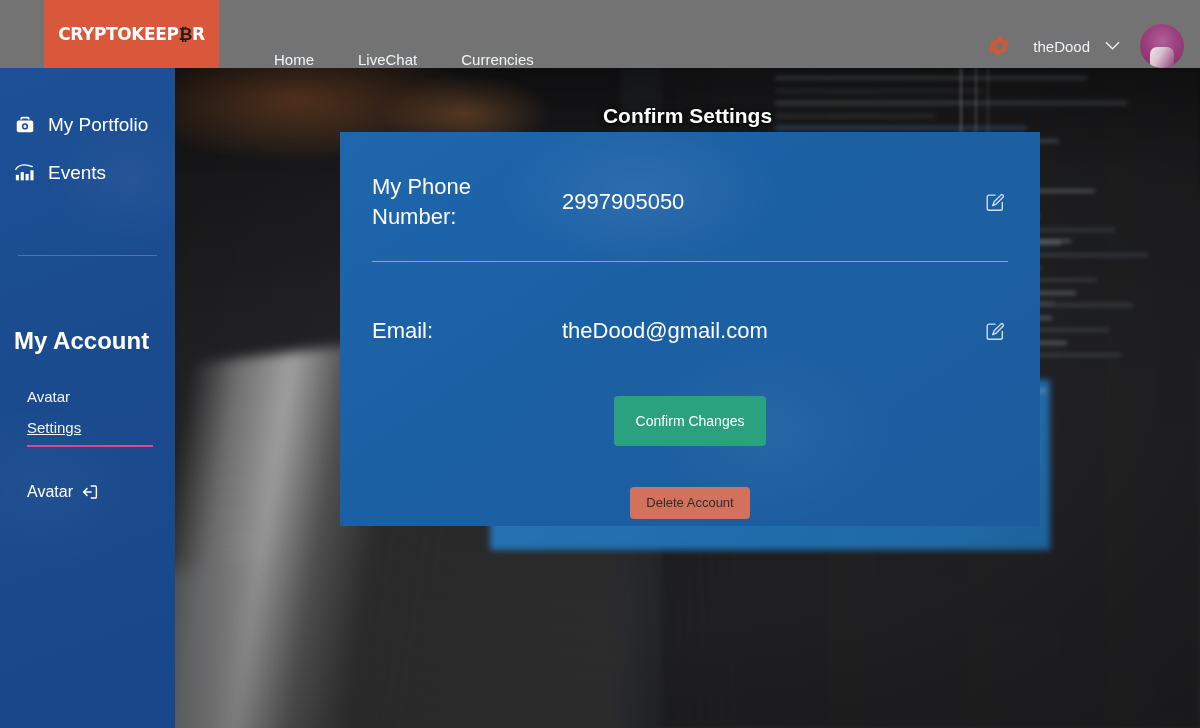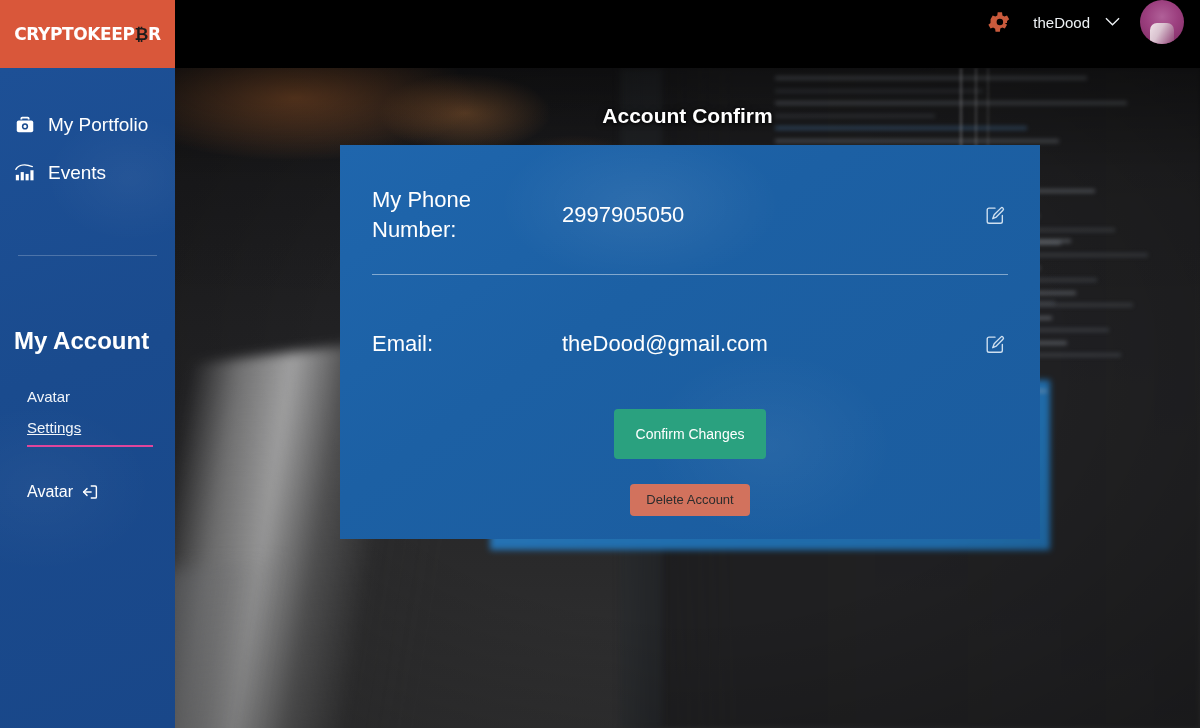--- a/index.html
+++ b/index.html
@@ -107,23 +107,24 @@
   
   .bg-vline {
     position: absolute; top: 0; width: 2px; height: 300px;
     background: linear-gradient(180deg, rgba(200,200,205,0.55), rgba(200,200,205,0.0));
     filter: blur(1.4px);
   }
 
   
   .topbar {
     position: absolute; left: 0; top: 0; width: 1200px; height: 68px;
-    background: #000000;
-    display: flex; align-items: flex-start;
+    background: #737373;
+    display: flex; align-items: flex-end;
     z-index: 30;
+    padding-left: 44px;
   }
   .logo {
     width: 175px; height: 68px;
     background: #d9573a;
     display: flex; align-items: center; justify-content: center;
     flex: 0 0 175px;
   }
   .logo-text {
     color: #ffffff;
     font-size: 17px;
@@ -226,21 +227,21 @@
     position: absolute; left: 175px; top: 68px; width: 1025px; height: 660px;
     z-index: 10;
   }
   .page-title {
     text-align: center; color: #ffffff; font-size: 21px; font-weight: bold;
     margin-top: 36px;
     text-shadow: 0 1px 3px rgba(0,0,0,0.85), 0 0 7px rgba(0,0,0,0.6);
   }
 
   .card {
-    position: absolute; left: 165px; top: 77px;
+    position: absolute; left: 165px; top: 64px;
     width: 700px; height: 394px;
     background: linear-gradient(145deg, #1f66ad 0%, #1c60a4 40%, #1b5c9e 100%);
     overflow: hidden;
   }
   .card::before {
     content: ""; position: absolute; inset: 0;
     background:
       radial-gradient(ellipse 200px 110px at 300px 60px, rgba(255,255,255,0.075), rgba(255,255,255,0) 70%),
       radial-gradient(ellipse 170px 130px at 430px 300px, rgba(255,255,255,0.05), rgba(255,255,255,0) 72%);
     pointer-events: none;
@@ -275,21 +276,21 @@
   .btn-area { position: relative; z-index: 2; text-align: center; }
   .btn-confirm {
     display: inline-block; margin-top: 47px;
     background: #2aa17f;
     color: #ffffff; font-size: 14px;
     padding: 0 22px; height: 50px; line-height: 50px;
     border: none; border-radius: 4px; cursor: pointer;
     font-family: "Liberation Sans", sans-serif;
   }
   .btn-delete {
-    display: inline-block; margin-top: 25px;
+    display: inline-block; margin-top: 41px;
     background: #d2725d;
     color: #2d2d2d; font-size: 13px;
     padding: 0 16px; height: 32px; line-height: 32px;
     border: none; border-radius: 4px; cursor: pointer;
     font-family: "Liberation Sans", sans-serif;
   }
 </style>
 </head>
 <body>
 
@@ -358,20 +359,25 @@
     <div class="bg-layer bg-streak2"></div>
     <div class="bg-layer bg-vignette"></div>
   </div>
 
   <div class="topbar">
 
     <div class="logo">
       <div class="logo-text"><span>CRYPTOKEEP</span><span class="btc">₿</span><span>R</span></div>
     </div>
 
+    <div class="nav">
+      <div class="nav-item">Home</div>
+      <div class="nav-item">LiveChat</div>
+      <div class="nav-item">Currencies</div>
+    </div>
 
     <div class="nav-spacer"></div>
 
     <div class="top-right">
       <div class="gear-btn">
         <svg width="26" height="26" viewBox="0 0 24 24">
           <path fill="#c95a3c" d="M19.4 13a7.6 7.6 0 0 0 0-2l2-1.5-2-3.4-2.4.9a7.6 7.6 0 0 0-1.8-1L14.8 3h-4l-.4 2.9c-.6.3-1.2.6-1.8 1l-2.4-.9-2 3.4L4.2 11a7.6 7.6 0 0 0 0 2l-2 1.5 2 3.4 2.4-.9c.6.5 1.2.8 1.8 1l.4 2.9h4l.4-2.9c.6-.3 1.2-.6 1.8-1l2.4.9 2-3.4-2-1.5zM12.8 15a3 3 0 1 1 0-6 3 3 0 0 1 0 6z"></path>
         </svg>
       </div>
 
@@ -428,21 +434,21 @@
       <svg width="18" height="18" viewBox="0 0 24 24">
         <path d="M13 4 h6 a1.5 1.5 0 0 1 1.5 1.5 v13 A1.5 1.5 0 0 1 19 20 h-6" fill="none" stroke="#ffffff" stroke-width="1.9" stroke-linejoin="round"></path>
         <path d="M3.5 12 h10" fill="none" stroke="#ffffff" stroke-width="1.9" stroke-linecap="round"></path>
         <path d="M8 7.5 L3.5 12 L8 16.5" fill="none" stroke="#ffffff" stroke-width="1.9" stroke-linecap="round" stroke-linejoin="round"></path>
       </svg>
     </div>
   </div>
 
   <div class="content">
 
-    <div class="page-title">Account Confirm</div>
+    <div class="page-title">Confirm Settings</div>
 
     <div class="card">
 
       <div class="row row-phone">
         <div class="row-label">My Phone Number:</div>
         <div class="row-value">2997905050</div>
         <div class="edit-btn">
           <svg width="22" height="22" viewBox="0 0 24 24">
             <path d="M20 12.5 V19 a2 2 0 0 1 -2 2 H5.5 a2 2 0 0 1 -2 -2 V6.5 a2 2 0 0 1 2 -2 H12" fill="none" stroke="#cfe0f0" stroke-width="1.5" stroke-linecap="round"></path>
             <path d="M9.5 16 l1.6 -4.2 L18.4 4.5 a1.6 1.6 0 0 1 2.3 2.3 L13.4 14.2 z" fill="none" stroke="#cfe0f0" stroke-width="1.5" stroke-linejoin="round"></path>

